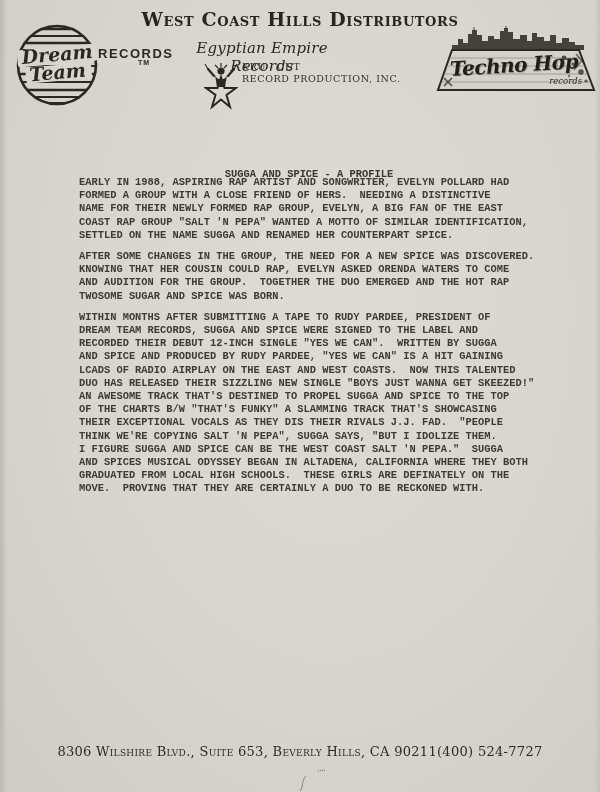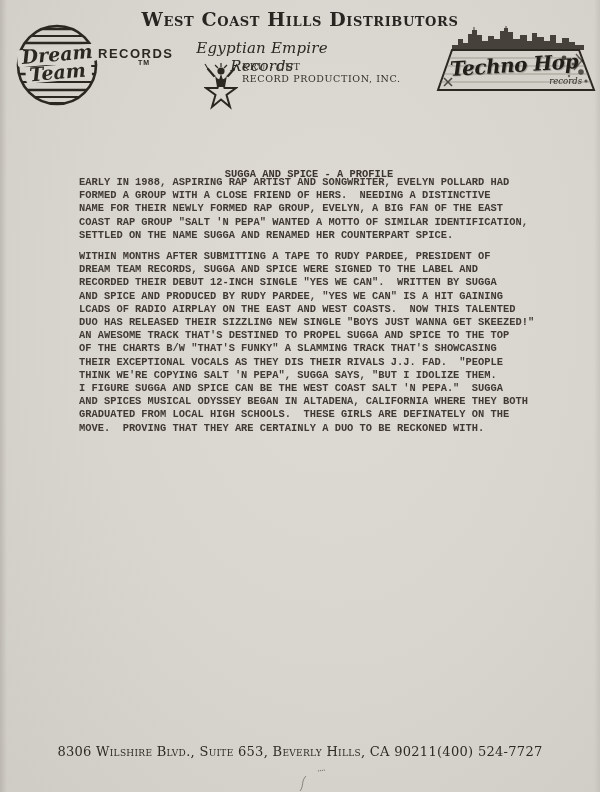--- a/index.html
+++ b/index.html
@@ -211,20 +211,24 @@
   </div>
 
   <div class="doc-title">SUGGA AND SPICE - A PROFILE</div>
 
   <div class="body-text">
     <p class="para">EARLY IN 1988, ASPIRING RAP ARTIST AND SONGWRITER, EVELYN POLLARD HAD
 FORMED A GROUP WITH A CLOSE FRIEND OF HERS.  NEEDING A DISTINCTIVE
 NAME FOR THEIR NEWLY FORMED RAP GROUP, EVELYN, A BIG FAN OF THE EAST
 COAST RAP GROUP "SALT 'N PEPA" WANTED A MOTTO OF SIMILAR IDENTIFICATION,
 SETTLED ON THE NAME SUGGA AND RENAMED HER COUNTERPART SPICE.</p>
+    <p class="para">AFTER SOME CHANGES IN THE GROUP, THE NEED FOR A NEW SPICE WAS DISCOVERED.
+KNOWING THAT HER COUSIN COULD RAP, EVELYN ASKED ORENDA WATERS TO COME
+AND AUDITION FOR THE GROUP.  TOGETHER THE DUO EMERGED AND THE HOT RAP
+TWOSOME SUGAR AND SPICE WAS BORN.</p>
     <p class="para">WITHIN MONTHS AFTER SUBMITTING A TAPE TO RUDY PARDEE, PRESIDENT OF
 DREAM TEAM RECORDS, SUGGA AND SPICE WERE SIGNED TO THE LABEL AND
 RECORDED THEIR DEBUT 12-INCH SINGLE "YES WE CAN".  WRITTEN BY SUGGA
 AND SPICE AND PRODUCED BY RUDY PARDEE, "YES WE CAN" IS A HIT GAINING
 LCADS OF RADIO AIRPLAY ON THE EAST AND WEST COASTS.  NOW THIS TALENTED
 DUO HAS RELEASED THEIR SIZZLING NEW SINGLE "BOYS JUST WANNA GET SKEEZED!"
 AN AWESOME TRACK THAT'S DESTINED TO PROPEL SUGGA AND SPICE TO THE TOP
 OF THE CHARTS B/W "THAT'S FUNKY" A SLAMMING TRACK THAT'S SHOWCASING
 THEIR EXCEPTIONAL VOCALS AS THEY DIS THEIR RIVALS J.J. FAD.  "PEOPLE
 THINK WE'RE COPYING SALT 'N PEPA", SUGGA SAYS, "BUT I IDOLIZE THEM.

